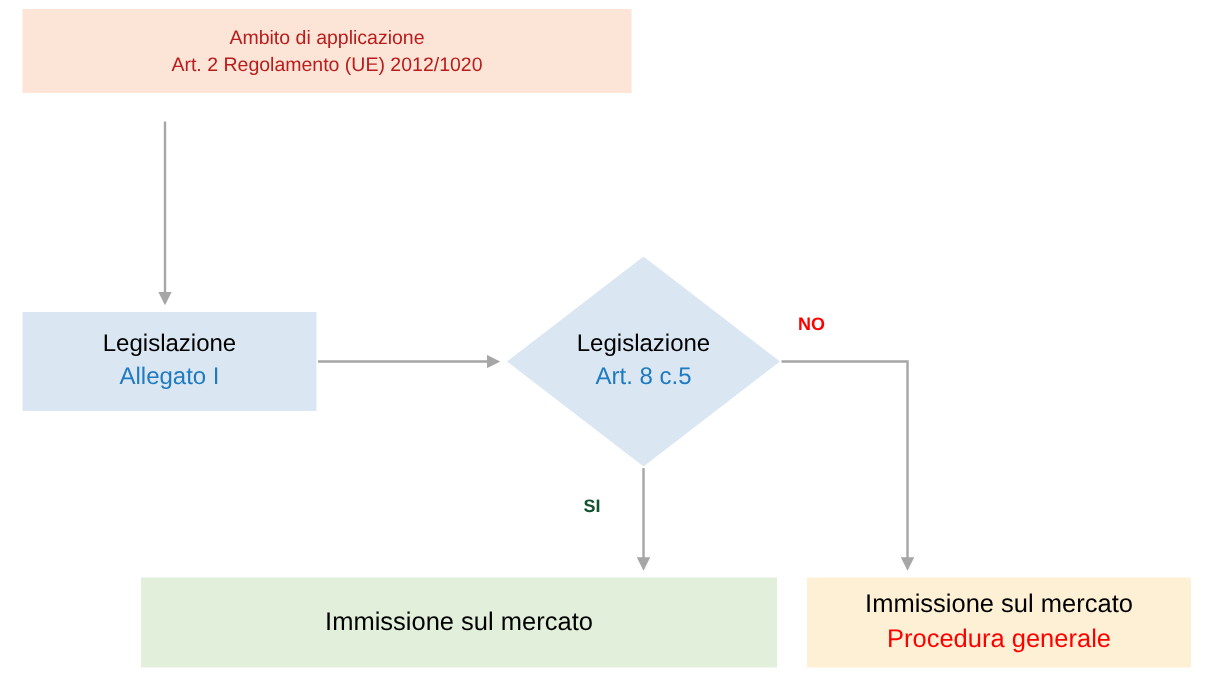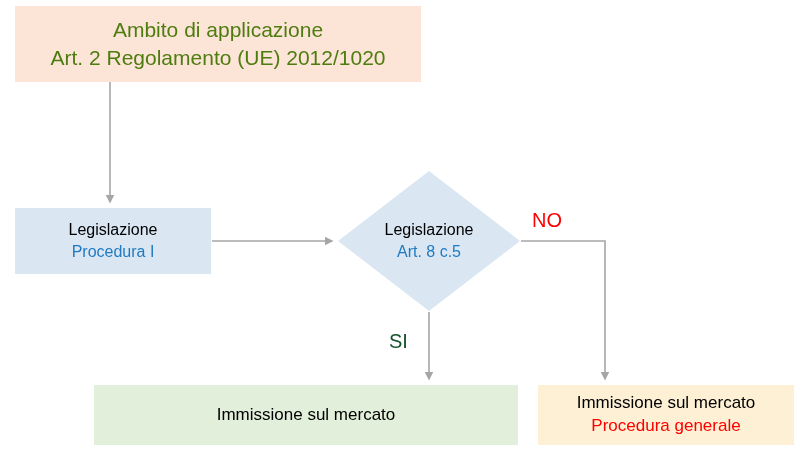--- a/index.html
+++ b/index.html
@@ -29,24 +29,24 @@
     line-height: 1.35;
   }
   .node .line1 { display: block; }
   .node .line2 { display: block; }
 
   
   #scope-box {
     left: 15px;
     top: 6px;
     width: 406px;
-    height: 76px;
+    height: 56px;
     background: #fce4d6;
-    color: #4d7c0f;
-    font-size: 21px;
+    color: #b91c1c;
+    font-size: 13px;
   }
 
   
   #annex-box {
     left: 15px;
     top: 208px;
     width: 196px;
     height: 66px;
     background: #dae7f3;
     font-size: 16px;
@@ -108,22 +108,22 @@
     height: 60px;
     background: #fdf0d5;
     font-size: 17px;
     color: #000000;
   }
   #yellow-box .line2 { color: #ff0000; }
 
   
   .edge-label {
     position: absolute;
-    font-size: 20px;
-    font-weight: normal;
+    font-size: 12px;
+    font-weight: bold;
     text-align: center;
   }
   #label-no {
     left: 532px;
     top: 209px;
     color: #ff0000;
   }
   #label-si {
     left: 389px;
     top: 330px;
@@ -160,21 +160,21 @@
     <polyline points="521,241 605,241 605,379" fill="none" stroke="#a6a6a6" stroke-width="1.6" marker-end="url(#arrowhead)"></polyline>
   </svg>
 
   <div class="node" id="scope-box">
     <span class="line1">Ambito di applicazione</span>
     <span class="line2">Art. 2 Regolamento (UE) 2012/1020</span>
   </div>
 
   <div class="node" id="annex-box">
     <span class="line1">Legislazione</span>
-    <span class="line2">Procedura I</span>
+    <span class="line2">Allegato I</span>
   </div>
 
   <div id="decision-wrap">
     <div id="decision-shape"></div>
     <div id="decision-label">
       <span class="line1">Legislazione</span>
       <span class="line2">Art. 8 c.5</span>
     </div>
   </div>
 

